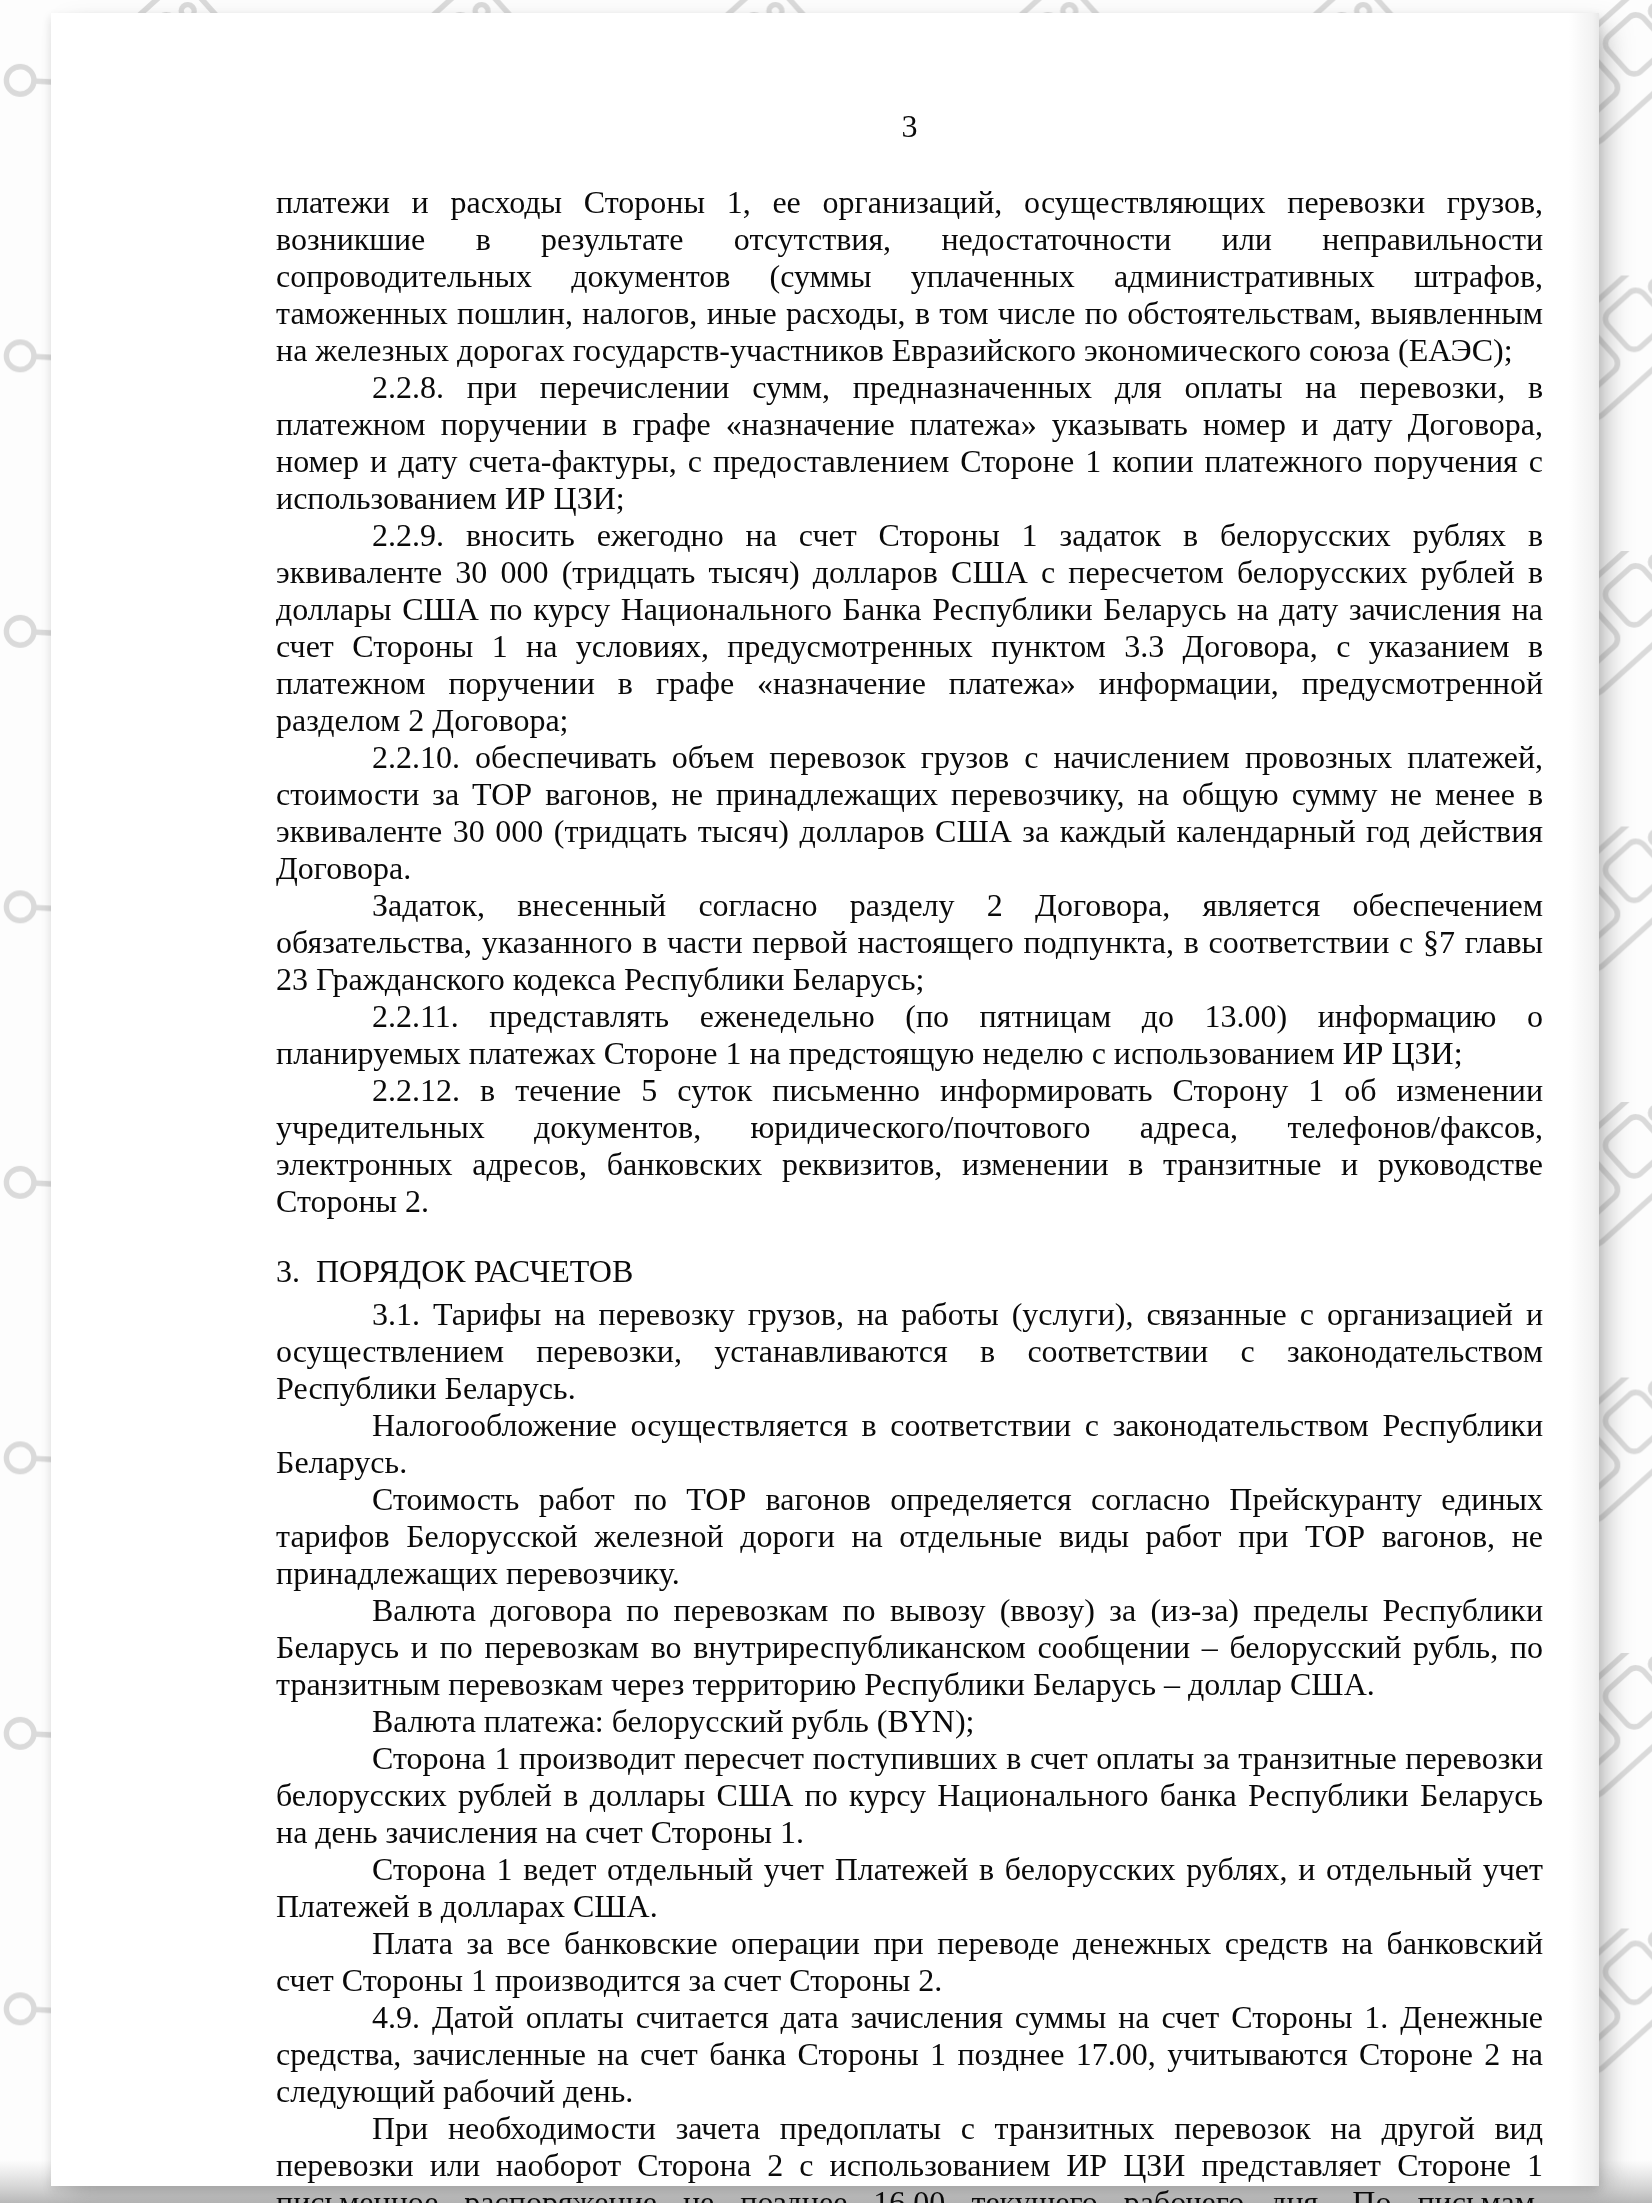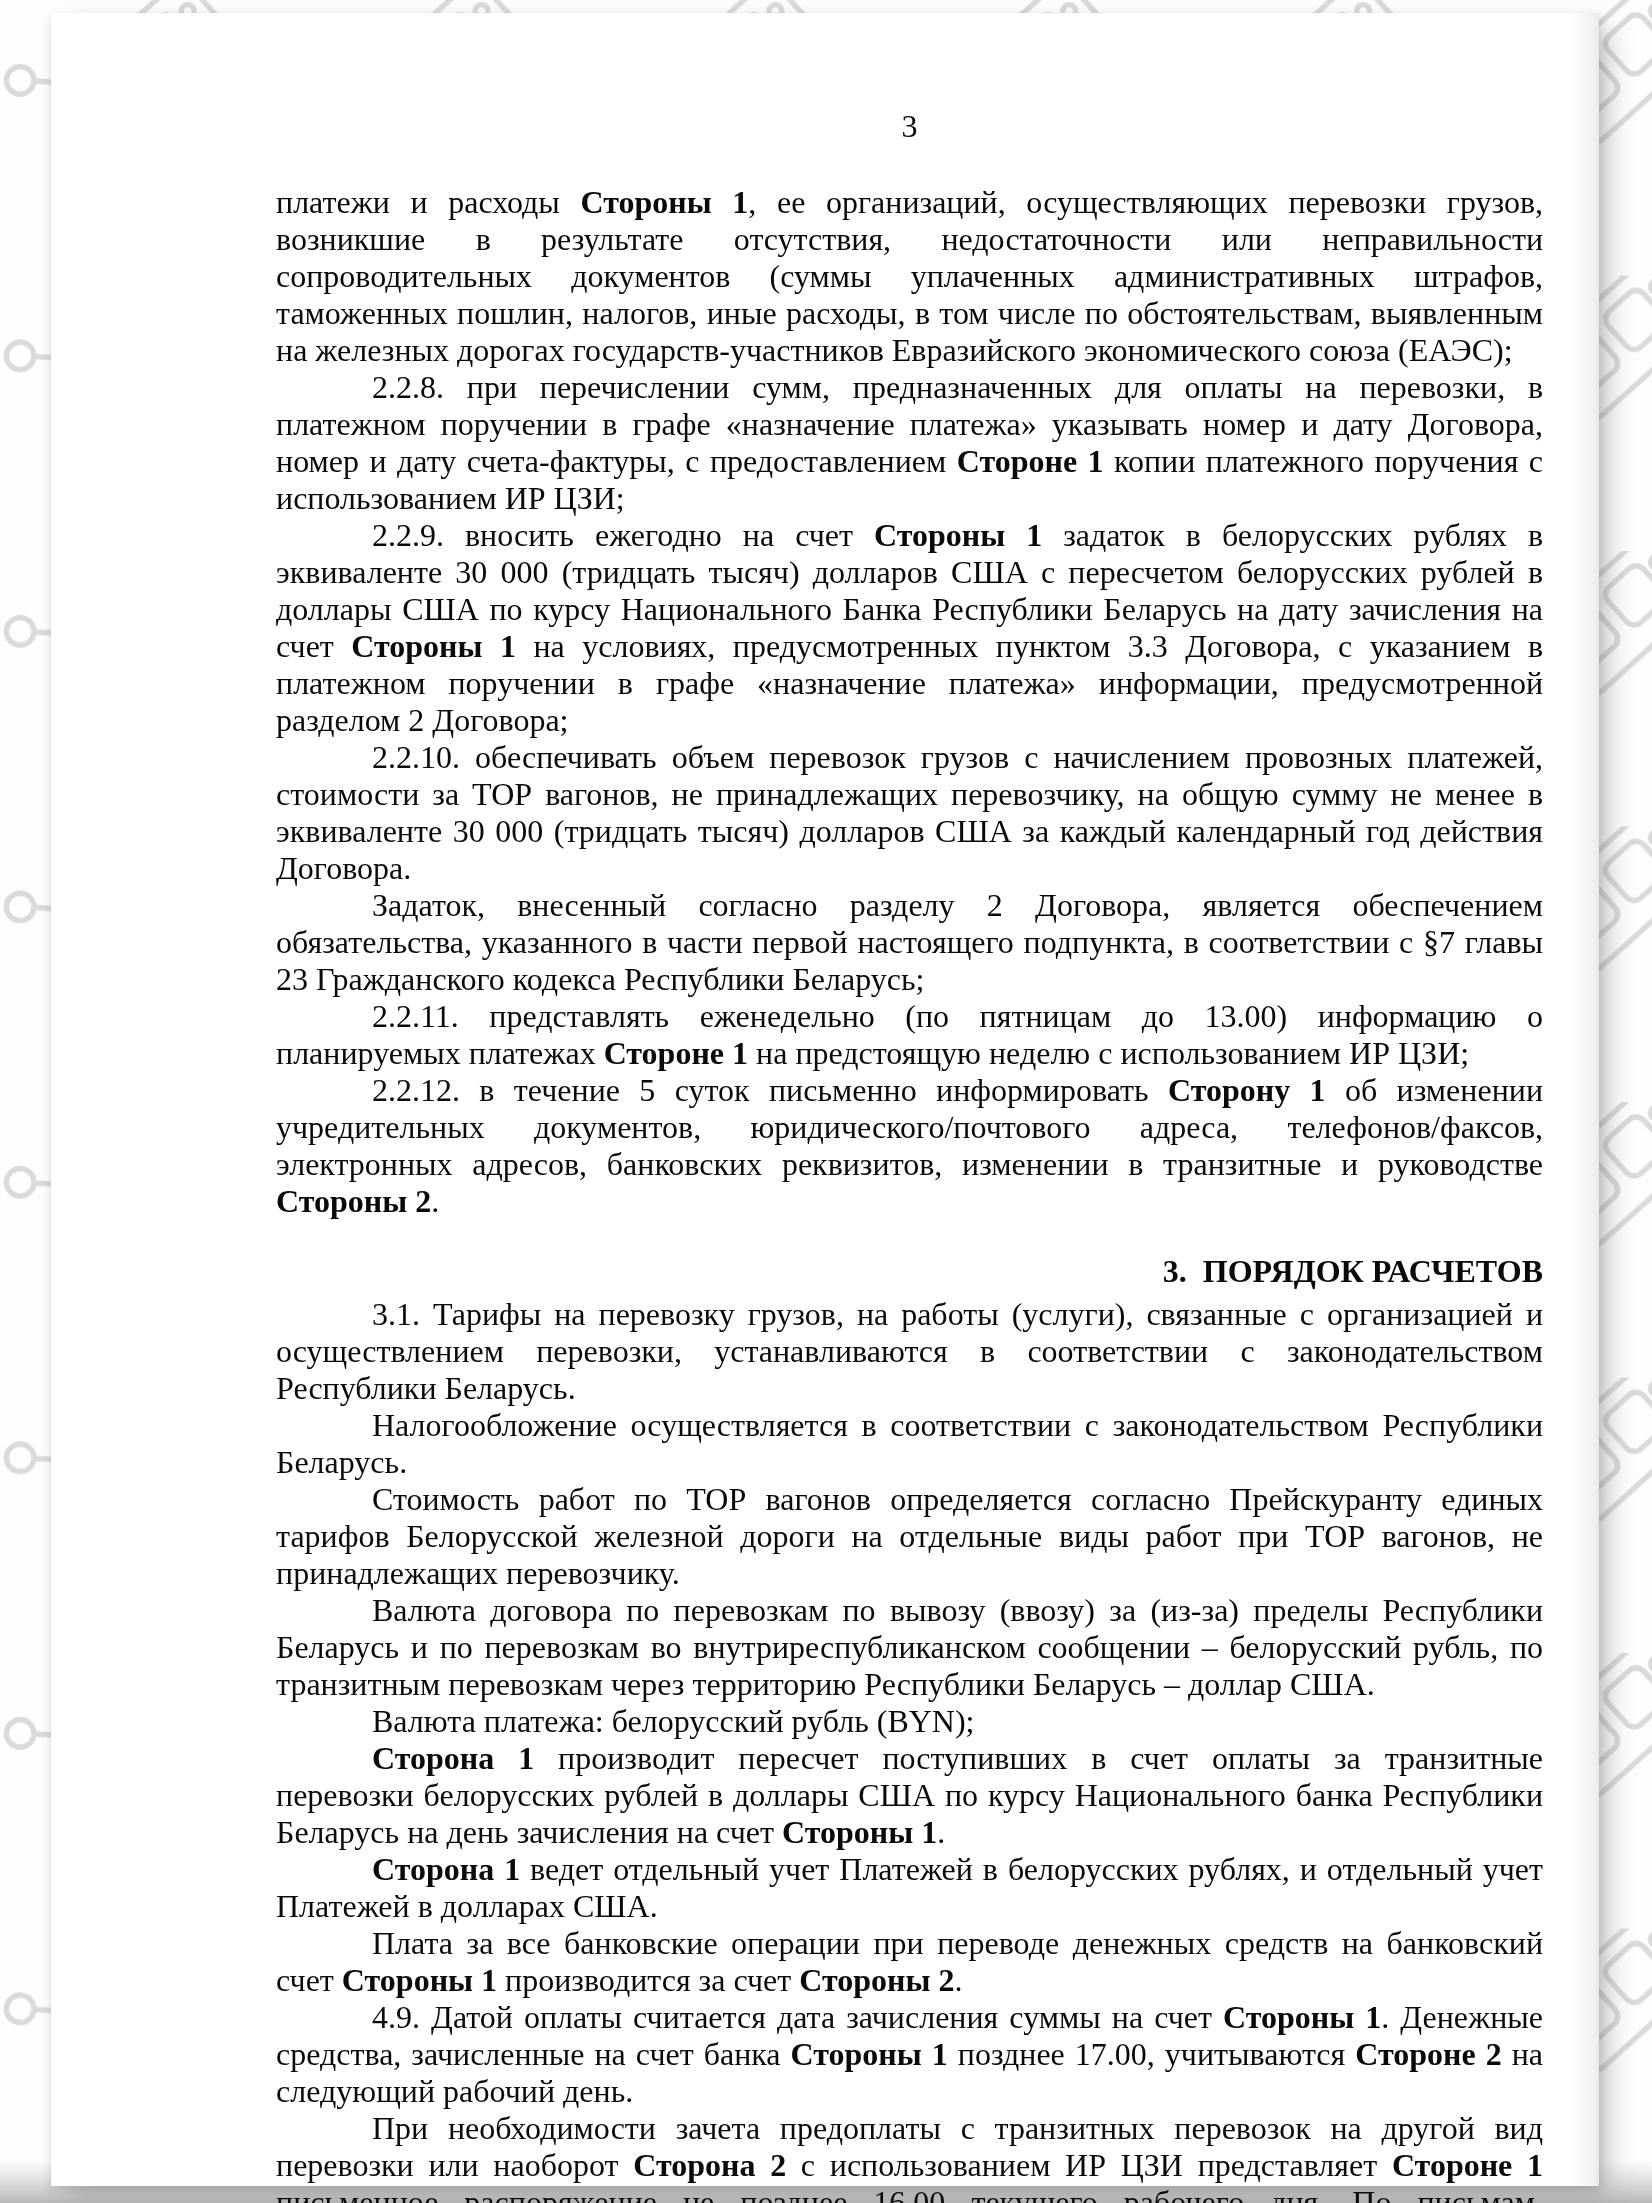--- a/index.html
+++ b/index.html
@@ -31,25 +31,25 @@
     margin-bottom: 39px;
   }
   p.para {
     margin: 0;
     font-size: 32px; line-height: 37px;
     text-align: justify;
     text-indent: 96px;
   }
   p.para.noindent { text-indent: 0; }
   p.para.heading {
-    text-align: right; text-indent: 0;
+    text-align: left; text-indent: 0;
     font-weight: 700;
     margin: 33px 0 5.5px 0;
   }
-  p.para b { font-weight: 700; }
+  p.para b { font-weight: 400; }
 </style>
 </head>
 <body>
 
 <svg class="bg-pattern" width="1653" height="2204" viewBox="0 0 1800 2400" aria-hidden="true">
   <defs>
     <g id="wagon-icon" fill="none" stroke="#dadada" stroke-width="6" stroke-linejoin="round" stroke-linecap="round">
       <rect x="0" y="0" width="172" height="96" rx="15"></rect>
       <rect x="15" y="17" width="52" height="52" rx="11"></rect>
       <rect x="84" y="17" width="52" height="52" rx="11"></rect>

